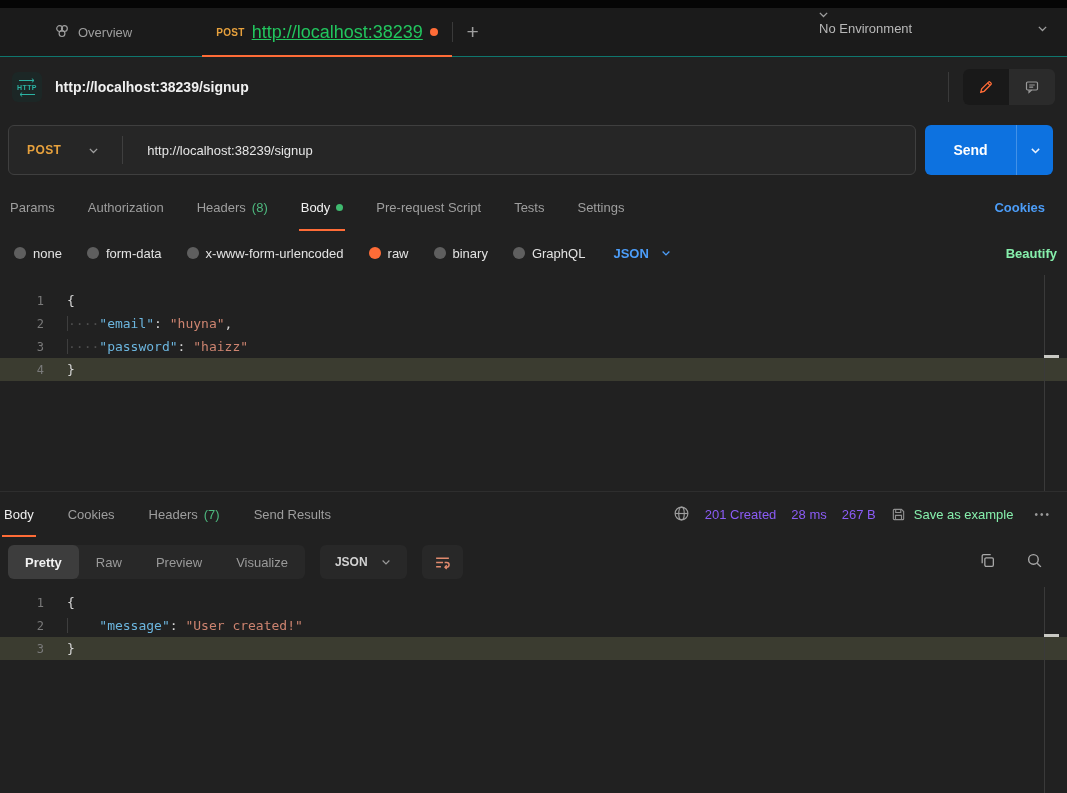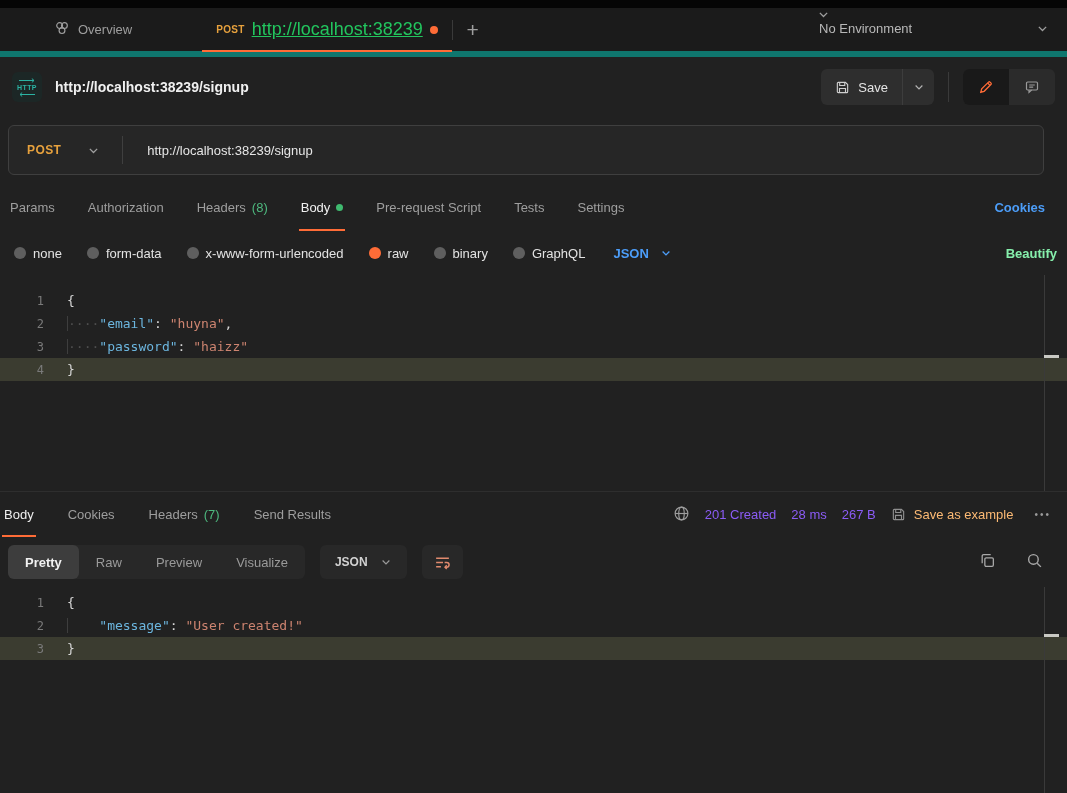--- a/index.html
+++ b/index.html
@@ -2,21 +2,21 @@
 <html><head>
 <meta charset="utf-8">
 <style>
   * { margin:0; padding:0; box-sizing:border-box; }
   html,body { width:1067px; height:793px; background:#212121; overflow:hidden;
               font-family:"Liberation Sans", sans-serif; color:#d7d7d7; }
   .app { width:1067px; height:793px; display:flex; flex-direction:column; background:#212121; }
 
   
   .top-strip { height:8px; background:#050505; flex:none; }
-  .tabbar { height:49px; flex:none; background:#1b1b1b; border-bottom:6px solid #0f766e;
+  .tabbar { height:49px; flex:none; background:#1b1b1b; border-bottom:1px solid #0f766e;
             display:flex; align-items:stretch; }
   .tab-overview { margin-left:54px; display:flex; align-items:center; gap:8px;
                   color:#9e9e9e; font-size:13px; cursor:default; }
   .tab-request { margin-left:70px; position:relative; display:flex; align-items:center; gap:7px;
                  padding:0 14px; }
   .tab-request .underline { position:absolute; left:0; right:0; bottom:-1px; height:2px; background:#ff6c37; }
   .tab-method { color:#e7a13d; font-size:10px; font-weight:bold; letter-spacing:.3px; }
   .tab-title { color:#22c55e; font-size:18px;text-decoration:underline; }
   .unsaved-dot { width:8px; height:8px; border-radius:50%; background:#ff6c37; }
   .tab-divider { width:1px; height:20px; background:#3a3a3a; align-self:center; }
@@ -95,21 +95,21 @@
   .tok-ws { color:#4e4e4e; border-left:1px solid #3e3e3e; }
   .ed-gutter { position:absolute; top:0; bottom:0; right:8px; width:15px; border-left:1px solid #3a3a3a; }
   .ed-marker { position:absolute; right:8px; width:15px; height:3px; background:#c9c9c4; }
 
   
   .resp-tabs { height:46px; flex:none; border-top:1px solid #2e2e2e; display:flex; align-items:stretch;
                padding-left:2px; font-size:13px; }
   .resp-tabs .rtab { margin-right:30px; }
   .resp-meta { margin-left:auto; display:flex; align-items:center; gap:15px; margin-right:10px; }
   .meta-green { color:#8b5cf6; font-size:13px; }
-  .meta-gray { color:#fdba74; font-size:13px; display:flex; align-items:center; gap:8px; }
+  .meta-gray { color:#86efac; font-size:13px; display:flex; align-items:center; gap:8px; }
   .more-dots { color:#9a9a9a; font-size:10px; letter-spacing:2px; padding:0 6px; }
 
   .resp-toolbar { height:50px; flex:none; display:flex; align-items:center; padding-left:8px; }
   .seg-control { display:flex; background:#282828; border-radius:6px; height:34px; align-items:stretch; }
   .seg-cell { display:flex; align-items:center; padding:0 17px; color:#9a9a9a; font-size:13px; border-radius:6px; }
   .seg-cell.active { background:#3d3d3d; color:#f2f2f2; font-weight:bold; }
   .resp-lang { margin-left:15px; height:34px; background:#282828; border-radius:6px; display:flex;
                align-items:center; gap:12px; padding:0 15px; color:#d2d2d2; font-size:12px; font-weight:bold; }
   .resp-lang svg { color:#9a9a9a; }
   .wrap-btn { margin-left:15px; width:41px; height:34px; background:#282828; border-radius:6px;
@@ -169,34 +169,20 @@
           <path d="M1 2.5h15m0 0-2.2-2m2.2 2-2.2 2"></path>
         </svg>
       <span class="txt">HTTP</span>
       <svg class="arrow" width="18" height="5" viewBox="0 0 18 5" fill="none" stroke="#2bb3a3" stroke-width="1">
           <path d="M17 2.5H2m0 0 2.2-2M2 2.5l2.2 2"></path>
         </svg>
     </div>
     <div class="req-title">http://localhost:38239/signup</div>
 
     <div class="req-header-right">
-      <div class="save-group">
-        <div class="save-main">
-          <svg width="15" height="15" viewBox="0 0 16 16" fill="none" stroke="#cfcfcf" stroke-width="1.2">
-            <path d="M2.5 3.5a1 1 0 0 1 1-1h7.6l2.4 2.4v7.6a1 1 0 0 1-1 1h-9a1 1 0 0 1-1-1z"></path>
-            <path d="M5 2.8v3h5.4v-3M4.8 13.3V9h6.4v4.3"></path>
-          </svg>
-          <span>Save</span>
-        </div>
-        <div class="save-caret">
-          <svg width="12" height="12" viewBox="0 0 16 16" fill="none" stroke="currentColor" stroke-width="1.6">
-              <path d="M3.5 6l4.5 4.5L12.5 6"></path>
-            </svg>
-        </div>
-      </div>
       <div class="hdr-divider"></div>
       <div class="edit-group">
         <div class="edit-cell active">
           <svg width="16" height="16" viewBox="0 0 16 16" fill="none" stroke="#ff6c37" stroke-width="1.3">
             <path d="M2.8 13.2l.9-3.3 6.8-6.8a1.1 1.1 0 0 1 1.6 0l.8.8a1.1 1.1 0 0 1 0 1.6l-6.8 6.8z"></path>
             <path d="M9.6 4l2.4 2.4"></path>
           </svg>
         </div>
         <div class="edit-cell">
           <svg width="16" height="16" viewBox="0 0 16 16" fill="none" stroke="#9a9a9a" stroke-width="1.2">
@@ -211,20 +197,28 @@
   <div class="url-row">
     <div class="url-bar">
       <div class="method-select">
         <span class="method-label">POST</span>
         <svg width="13" height="13" viewBox="0 0 16 16" fill="none" stroke="currentColor" stroke-width="1.6">
             <path d="M3.5 6l4.5 4.5L12.5 6"></path>
           </svg>
       </div>
       <div class="url-divider"></div>
       <div class="url-input">http://localhost:38239/signup</div>
+    </div>
+    <div class="send-group">
+      <div class="send-main">Send</div>
+      <div class="send-caret">
+        <svg width="13" height="13" viewBox="0 0 16 16" fill="none" stroke="currentColor" stroke-width="1.8">
+            <path d="M3.5 6l4.5 4.5L12.5 6"></path>
+          </svg>
+      </div>
     </div>
   </div>
 
   <div class="req-tabs">
     <div class="rtab">
       <span>Params</span>
     </div>
     <div class="rtab">
       <span>Authorization</span>
     </div>

